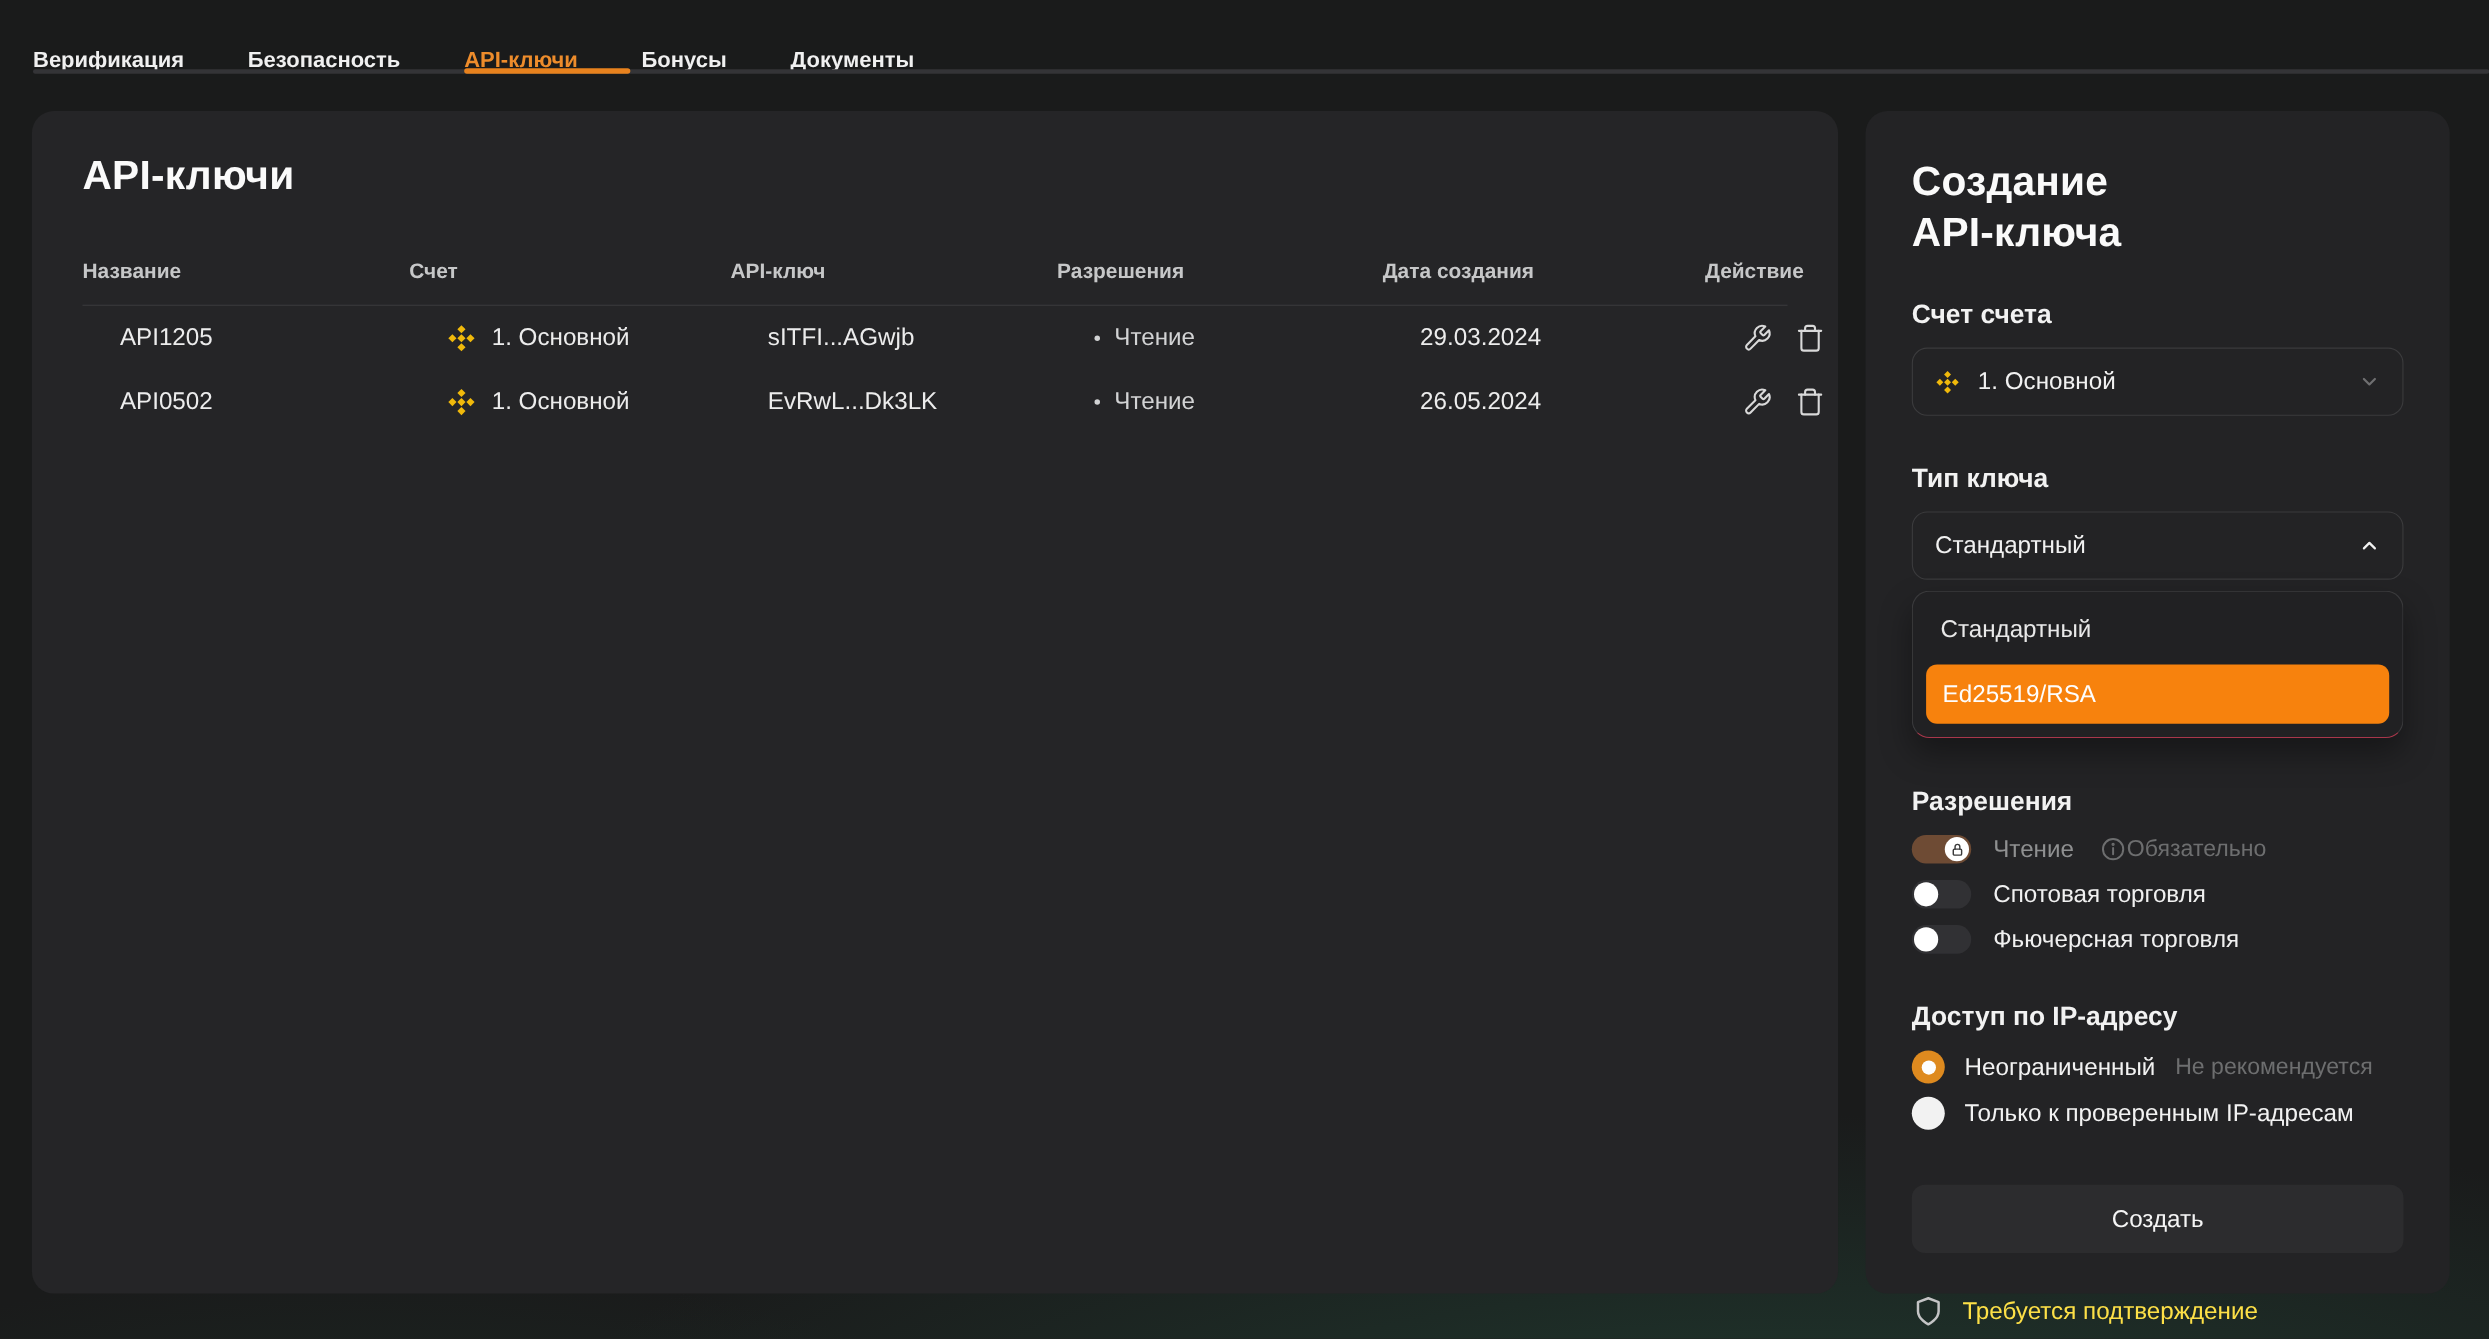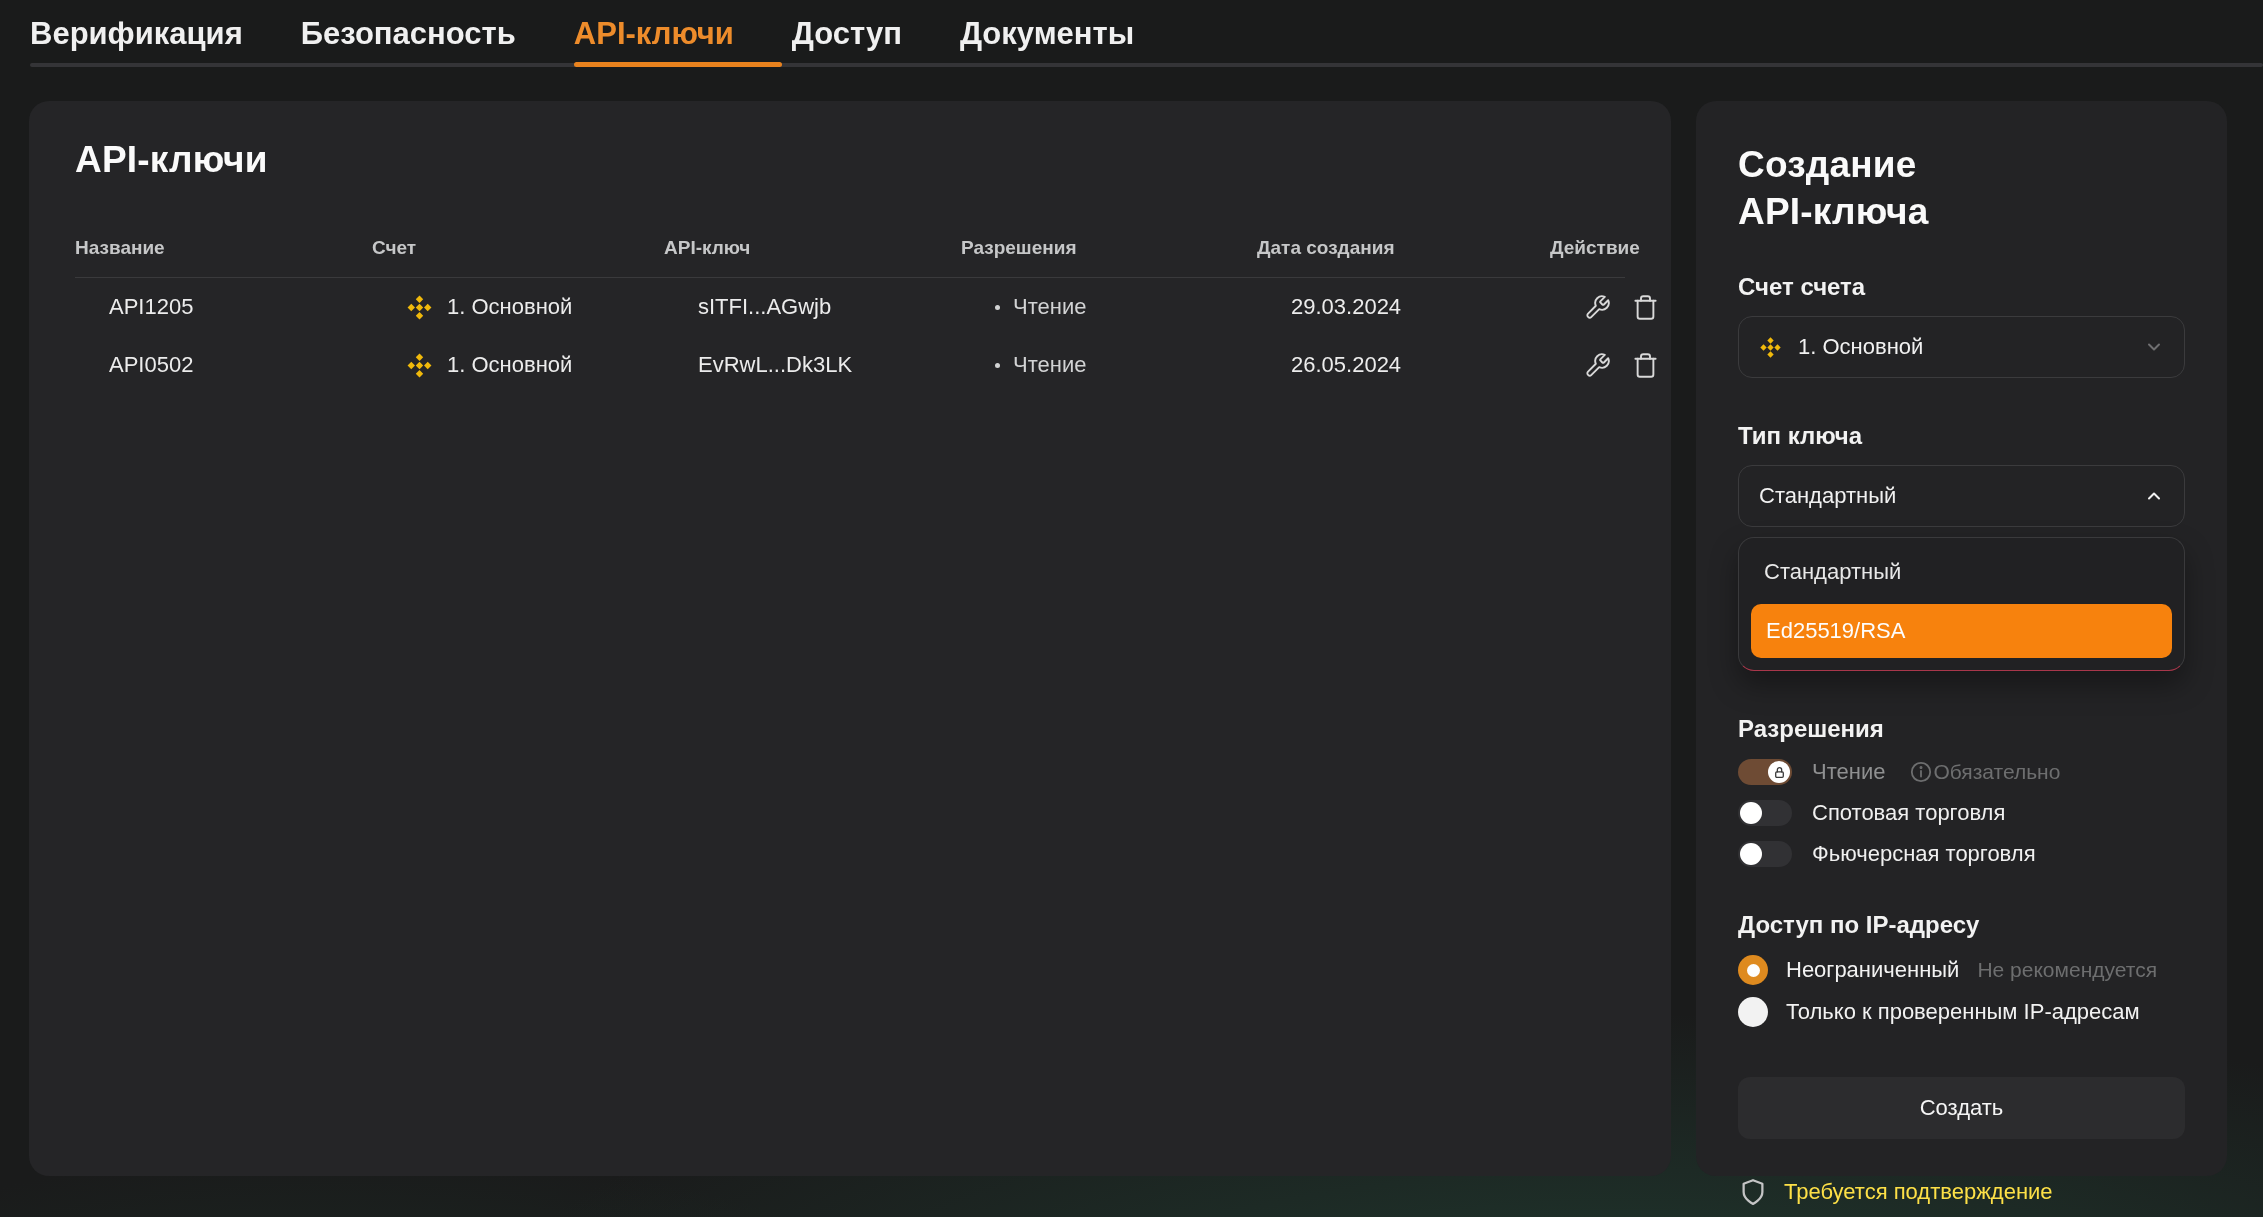--- a/index.html
+++ b/index.html
@@ -10,22 +10,22 @@
       radial-gradient(1700px 460px at 72% 109%, #20392f 0%, rgba(32,57,47,0) 68%),
       radial-gradient(900px 300px at 15% 112%, #1c2a24 0%, rgba(28,42,36,0) 70%),
       #1a1b1b;
     color:#ececec;
     -webkit-font-smoothing:antialiased;
   }
 
   
   .tabbar { position:relative; height:67px; display:flex; align-items:center; }
   .tabbar::after { content:""; position:absolute; left:30px; right:0; bottom:0; height:4px; background:#343437; border-radius:2px; }
-  .tab { position:relative; height:100%; display:flex; align-items:center; padding-right:48px; margin-right:10px;
-         font-size:31px; font-weight:700; color:#f0f0f0; cursor:pointer; white-space:nowrap; }
+  .tab { position:relative; height:100%; display:flex; align-items:flex-end; padding-right:48px; margin-right:10px;
+         font-size:20px; font-weight:700; color:#f0f0f0; cursor:pointer; white-space:nowrap; }
   .tab:first-child { margin-left:30px; }
   .tab.active { color:#ED8C2B; }
   .tab.active::after { content:""; position:absolute; left:0; right:0; bottom:0; height:5px; background:#E8821E; border-radius:3px; z-index:2; }
 
   
   .main { display:flex; gap:25px; padding:34px 36px 0 29px; align-items:stretch; }
   .card { background:#252527; border-radius:20px; height:1075px; }
   .card.left { width:1642px; padding:38px 46px 0 46px; }
   .card.right { width:531px; background:#232325; padding:40px 42px 0 42px; }
 
@@ -91,21 +91,21 @@
   <div class="tab">
       <span>Верификация</span>
     </div>
   <div class="tab">
       <span>Безопасность</span>
     </div>
   <div class="tab active">
       <span>API-ключи</span>
     </div>
   <div class="tab">
-      <span>Доступ</span>
+      <span>Бонусы</span>
     </div>
   <div class="tab">
       <span>Документы</span>
     </div>
 </nav>
 
 <div class="main">
 
   <section class="card left">
     <h1 class="panel-title">API-ключи</h1>

